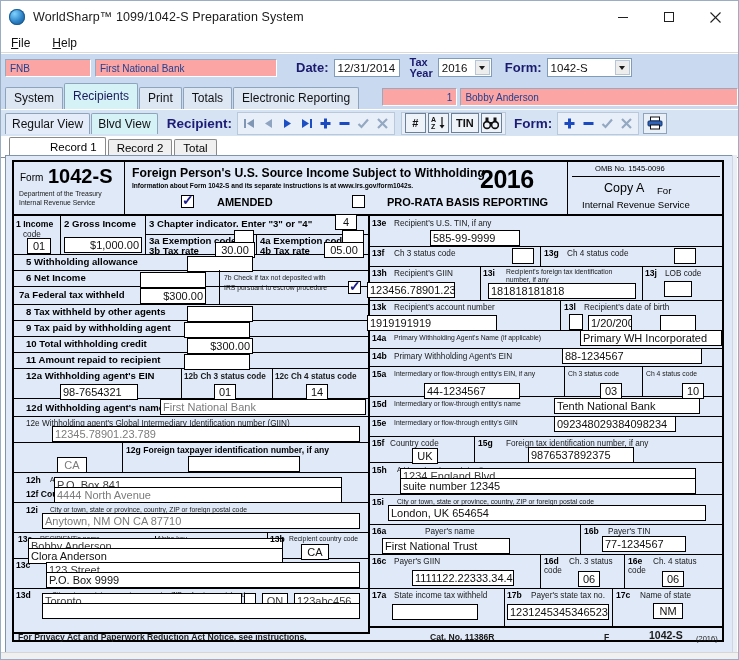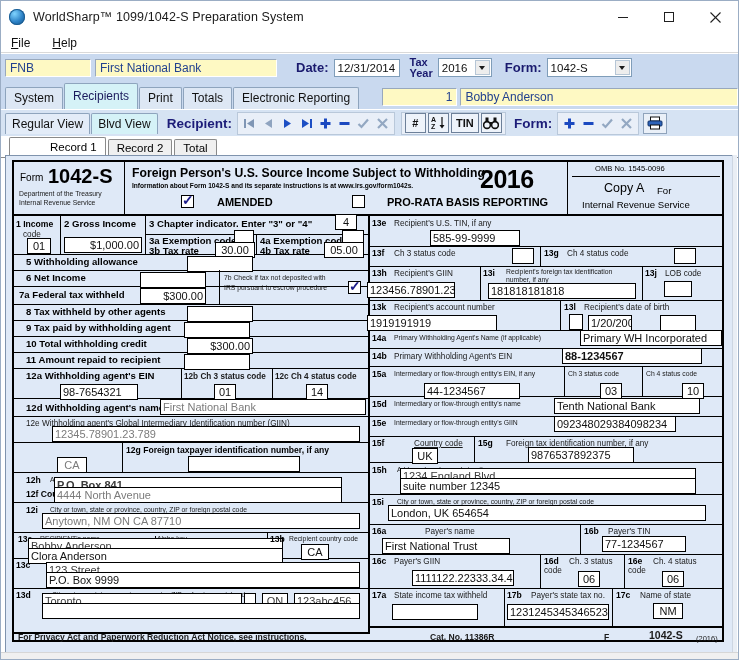--- a/index.html
+++ b/index.html
@@ -56,27 +56,27 @@
 
   
   .band {
     background: #c9d9ef;
     height: 28px;
     display: flex; align-items: center;
     padding: 0 4px;
     border-top: 1px solid #ffffff;
   }
   .ro-field {
-    background: #fef9c3;
+    background: #fca5a5;
     border-top: 1px solid #98a8bd;
     border-left: 1px solid #98a8bd;
     border-right: 1px solid #ffffff;
     border-bottom: 1px solid #ffffff;
     height: 18px; line-height: 17px;
-    font-size: 12px; color: #22418f;
+    font-size: 10px; color: #22418f;
     padding: 0 4px; overflow: hidden; white-space: nowrap;
   }
   .band-label {
     font-size: 13px; font-weight: bold; color: #1a1a6e; padding: 0 5px;
   }
   .txtbox {
     background: #ffffff;
     border: 1px solid #7f9db9;
     height: 18px; line-height: 16px;
     font-size: 11.5px; color: #111;
@@ -523,21 +523,21 @@
       <div class="hline" style="left:2px;top:312px;width:354px;"></div>
       <div class="vline" style="left:110px;top:282px;height:30px;"></div>
       <div class="num sm" style="left:14px;top:285px;margin-top:44px;">12f  Country code</div>
       <div class="inp c" style="left:45px;top:297px;width:30px;color:#7b7b7b;">CA</div>
       <div class="num sm" style="left:114px;top:285px;">12g  Foreign taxpayer identification number, if any</div>
       <div class="inp" style="left:176px;top:296px;width:112px;"></div>
 
       <div class="hline" style="left:2px;top:342px;width:354px;"></div>
       <div class="num sm" style="left:14px;top:315px;">12h</div>
       <div class="lbl sm" style="left:38px;top:316px;">Address (number and street)</div>
-      <div class="inp" style="left:42px;top:317px;width:288px;color:#3b3b3b;font-weight:bold;">P.O. Box 841</div>
+      <div class="inp" style="left:42px;top:317px;width:288px;color:#3b3b3b;">P.O. Box 841</div>
       <div class="inp" style="left:42px;top:327px;width:288px;color:#7b7b7b;">4444 North Avenue</div>
 
       <div class="hline" style="left:2px;top:372px;width:354px;"></div>
       <div class="num sm" style="left:14px;top:345px;">12i</div>
       <div class="lbl sm" style="left:38px;top:346px;">City or town, state or province, country, ZIP or foreign postal code</div>
       <div class="inp" style="left:30px;top:353px;width:318px;color:#7b7b7b;">Anytown, NM ON CA 87710</div>
 
       <div class="hline" style="left:2px;top:398px;width:354px;"></div>
       <div class="vline" style="left:255px;top:372px;height:26px;"></div>
       <div class="num sm" style="left:6px;top:374px;">13a</div>
@@ -607,21 +607,21 @@
       <div class="inp" style="left:648px;top:155px;width:36px;"></div>
 
       <div class="hline" style="left:358px;top:188px;width:352px;"></div>
       <div class="num sm" style="left:360px;top:173px;">14a</div>
       <div class="lbl sm" style="left:382px;top:174px;">Primary Withholding Agent's Name (if applicable)</div>
       <div class="inp" style="left:568px;top:170px;width:142px;">Primary WH Incorporated</div>
 
       <div class="hline" style="left:358px;top:206px;width:352px;"></div>
       <div class="num sm" style="left:360px;top:191px;">14b</div>
       <div class="lbl" style="left:382px;top:192px;">Primary Withholding Agent's EIN</div>
-      <div class="inp" style="left:550px;top:188px;width:140px;font-weight:bold;">88-1234567</div>
+      <div class="inp" style="left:550px;top:188px;width:140px;">88-1234567</div>
 
       <div class="hline" style="left:358px;top:236px;width:352px;"></div>
       <div class="vline" style="left:552px;top:206px;height:30px;"></div>
       <div class="vline" style="left:630px;top:206px;height:30px;"></div>
       <div class="num sm" style="left:360px;top:209px;">15a</div>
       <div class="lbl sm" style="left:382px;top:210px;">Intermediary or flow-through entity's EIN, if any</div>
       <div class="inp" style="left:412px;top:223px;width:96px;">44-1234567</div>
       <div class="lbl sm" style="left:556px;top:210px;">Ch 3 status code</div>
       <div class="num sm" style="left:553px;top:209px;opacity:0;">15b</div>
       <div class="inp c" style="left:588px;top:223px;width:22px;">03</div>
@@ -634,21 +634,21 @@
       <div class="inp" style="left:542px;top:238px;width:146px;">Tenth National Bank</div>
 
       <div class="hline" style="left:358px;top:276px;width:352px;"></div>
       <div class="num sm" style="left:360px;top:258px;">15e</div>
       <div class="lbl sm" style="left:382px;top:259px;">Intermediary or flow-through entity's GIIN</div>
       <div class="inp" style="left:542px;top:256px;width:122px;">092348029384098234</div>
 
       <div class="hline" style="left:358px;top:302px;width:352px;"></div>
       <div class="vline" style="left:462px;top:276px;height:26px;"></div>
       <div class="num sm" style="left:360px;top:278px;">15f</div>
-      <div class="lbl" style="left:402px;top:279px;text-decoration:underline;">Country code</div>
+      <div class="lbl" style="left:378px;top:279px;">Country code</div>
       <div class="inp c" style="left:400px;top:288px;width:26px;">UK</div>
       <div class="num sm" style="left:466px;top:278px;">15g</div>
       <div class="lbl" style="left:494px;top:279px;">Foreign tax identification number, if any</div>
       <div class="inp" style="left:516px;top:287px;width:106px;">9876537892375</div>
 
       <div class="hline" style="left:358px;top:334px;width:352px;"></div>
       <div class="num sm" style="left:360px;top:305px;">15h</div>
       <div class="lbl sm" style="left:385px;top:306px;">Address (number and street)</div>
       <div class="inp" style="left:388px;top:308px;width:296px;color:#3b3b3b;">1234 England Blvd</div>
       <div class="inp" style="left:388px;top:318px;width:296px;">suite number 12345</div>

